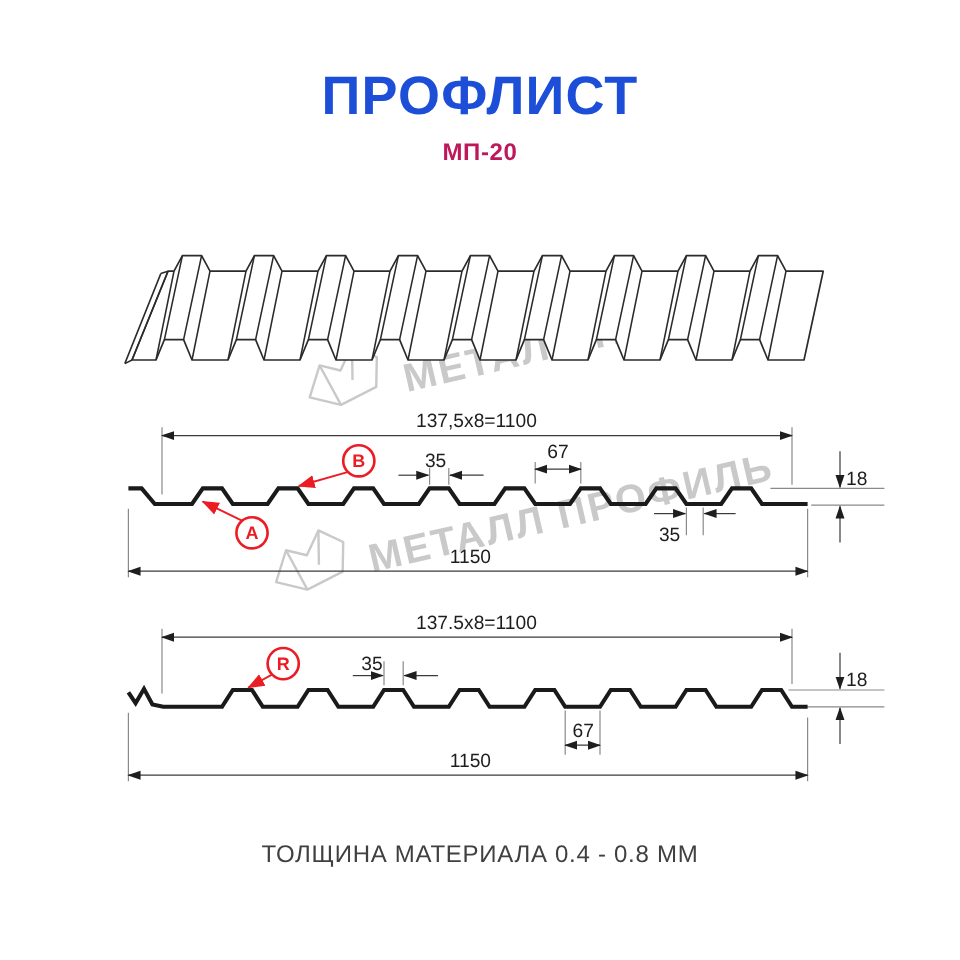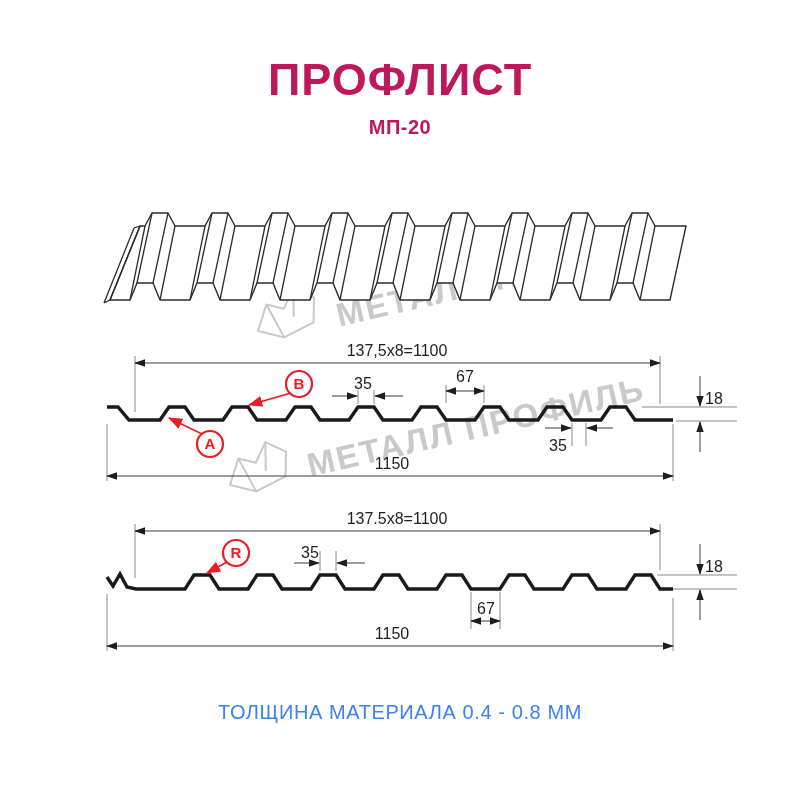--- a/index.html
+++ b/index.html
@@ -1,23 +1,23 @@
 <!DOCTYPE html>
 <html><head>
 <meta charset="utf-8">
 <style>
   html,body{margin:0;padding:0;background:#fff;}
   body{width:800px;height:800px;position:relative;overflow:hidden;
        font-family:"Liberation Sans",sans-serif;}
   .title{position:absolute;top:54px;left:0;width:100%;text-align:center;
-         font-size:45px;font-weight:800;letter-spacing:1px;color:#be185d;}
+         font-size:45px;font-weight:800;letter-spacing:1px;color:#1d4ed8;}
   .subtitle{position:absolute;top:116px;left:0;width:100%;text-align:center;
          font-size:20px;font-weight:600;letter-spacing:.5px;color:#be185d;}
   .caption{position:absolute;top:701px;left:0;width:100%;text-align:center;
-         font-size:20px;font-weight:500;letter-spacing:.6px;color:#3b82f6;}
+         font-size:20px;font-weight:500;letter-spacing:.6px;color:#404040;}
   svg{position:absolute;left:0;top:0;}
   .dim{font-family:"Liberation Sans",sans-serif;font-size:16px;fill:#1e1e1e;}
   .dimline{stroke:#3a3a3a;stroke-width:1;fill:none;}
   .ext{stroke:#8a8a8a;stroke-width:1;fill:none;}
   .prof{stroke:#1a1a1a;stroke-width:3.4;fill:none;stroke-linejoin:miter;}
   .sheet{stroke:#2b2b2b;stroke-width:1.4;fill:#ffffff;stroke-linejoin:round;}
   .sheetlines{stroke:#2b2b2b;stroke-width:1.3;fill:none;}
   .wm{fill:#c9c9c9;font-family:"Liberation Sans",sans-serif;font-size:33px;
       font-weight:bold;letter-spacing:2px;}
   .wmlogo{stroke:#c9c9c9;stroke-width:2;fill:none;stroke-linejoin:round;}

